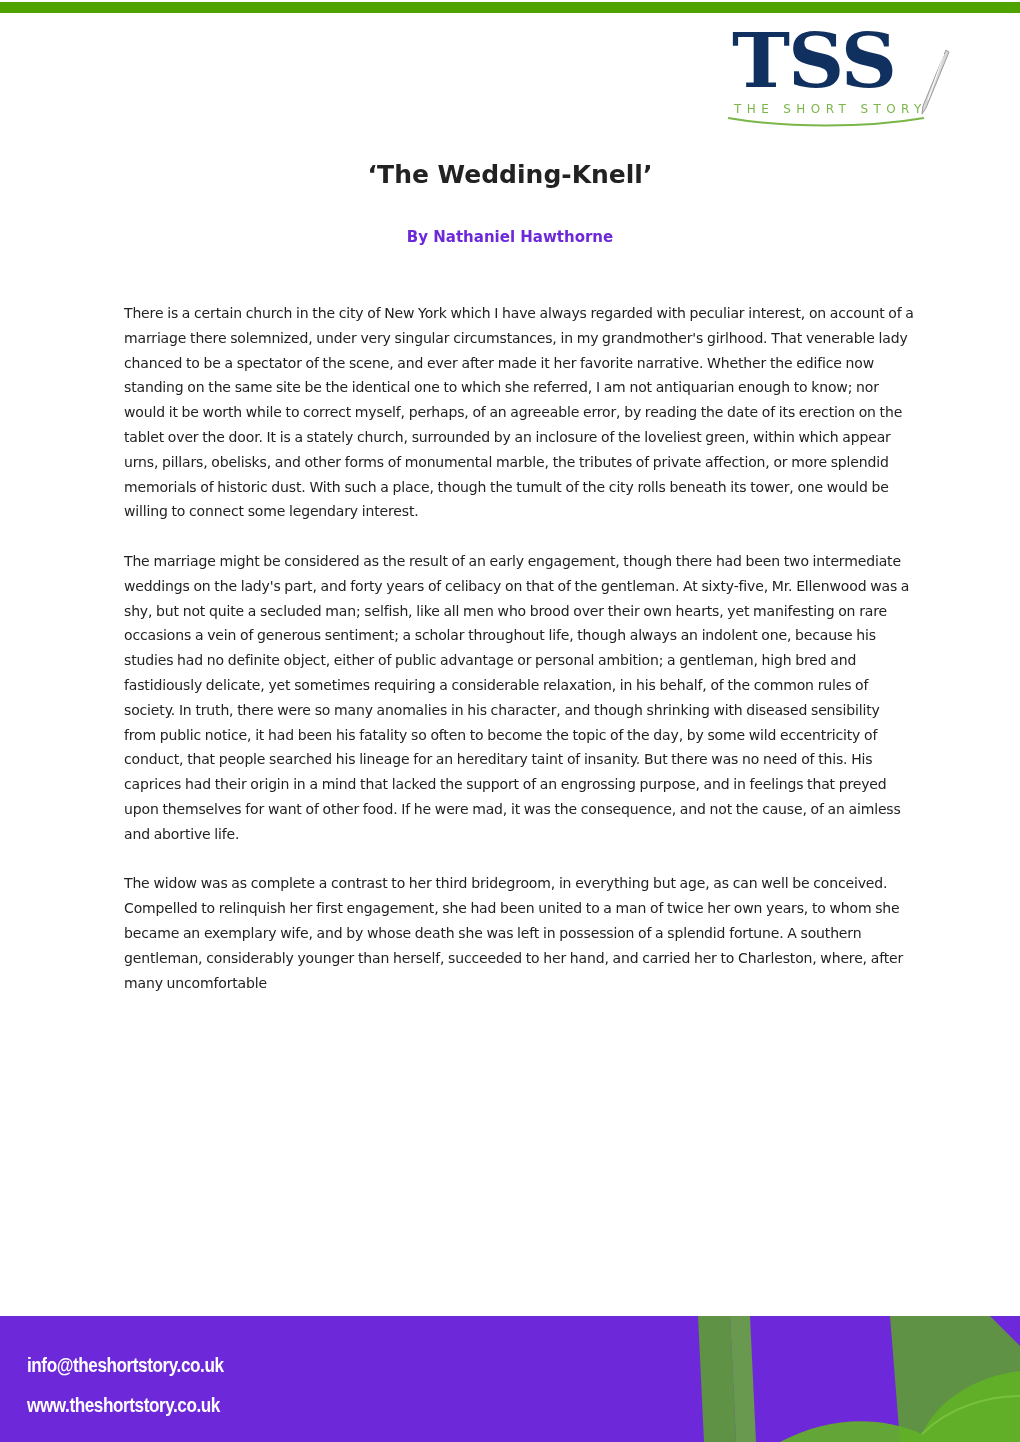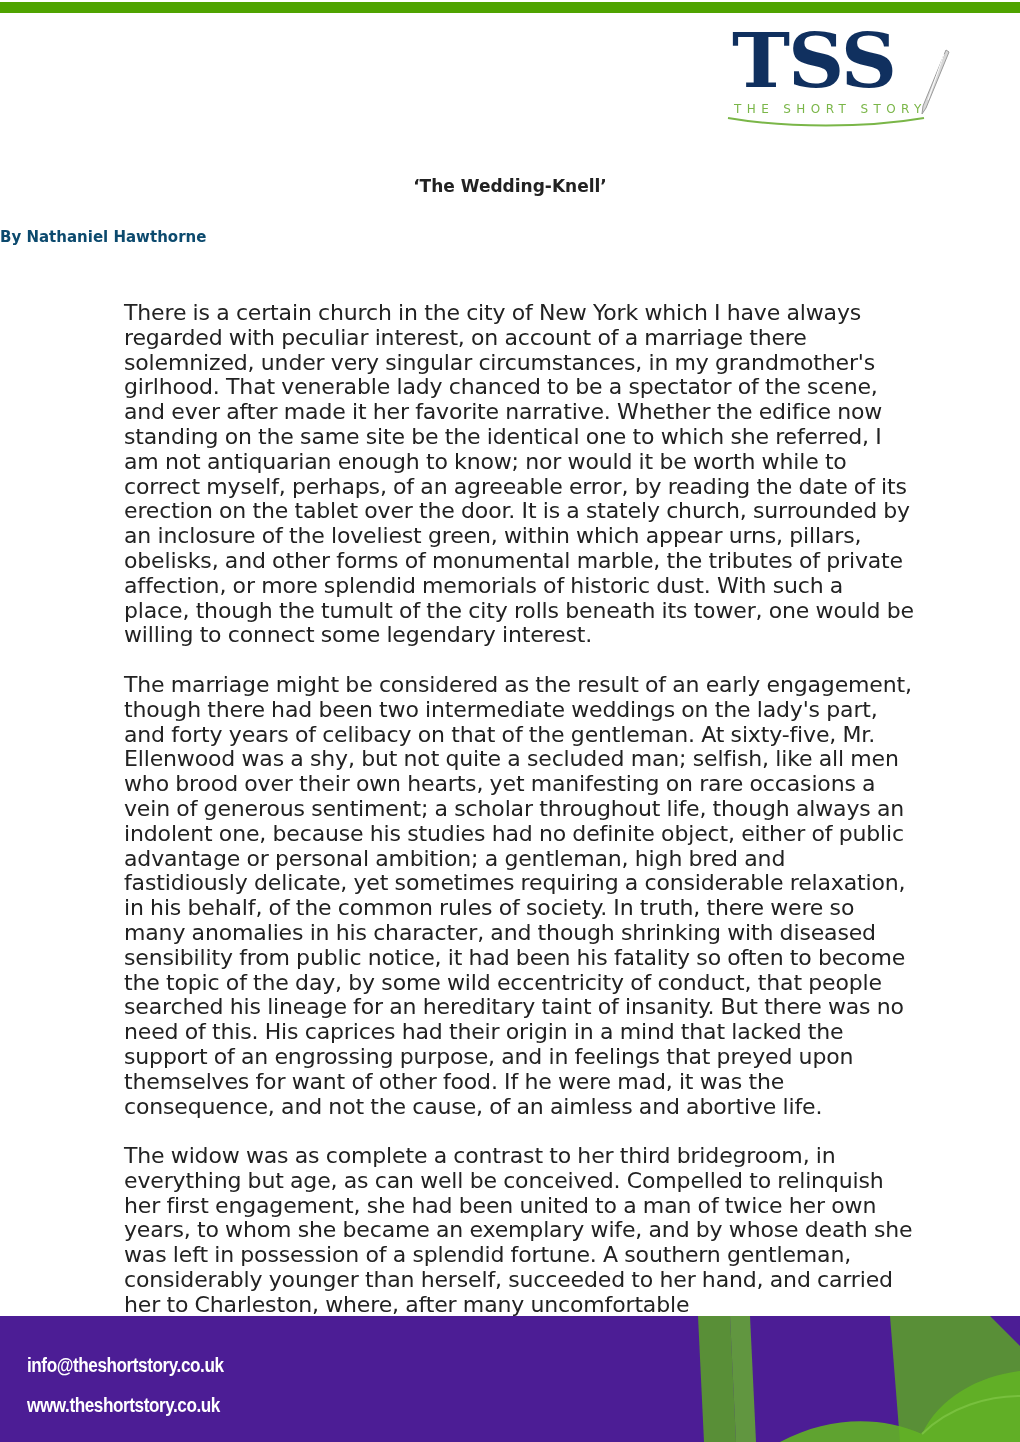--- a/index.html
+++ b/index.html
@@ -3,25 +3,25 @@
   <meta charset="utf-8">
   <style>
     html, body { margin: 0; padding: 0; background: #ffffff; }
     body { width: 1020px; height: 1442px; position: relative; overflow: hidden; font-family: "DejaVu Sans", sans-serif; color: #222222; }
     .top-bar { position: absolute; left: 0; top: 2px; width: 1020px; height: 11px; background: #4fa300; }
     .logo { position: absolute; left: 726px; top: 28px; width: 230px; height: 100px; }
     .logo-tss { position: absolute; left: 6px; top: -4px; font-family: "DejaVu Serif", serif; font-size: 78px; font-weight: bold; color: #10305f; letter-spacing: -2px; line-height: 1; transform: scaleY(0.95); transform-origin: left top; }
     .logo-sub { position: absolute; left: 8px; top: 74px; font-family: "DejaVu Sans", sans-serif; font-size: 12px; color: #7ab648; letter-spacing: 5.4px; white-space: nowrap; }
     .logo-swoosh { position: absolute; left: 0; top: 84px; }
     .logo-pen { position: absolute; left: 190px; top: 20px; }
-    .title { position: absolute; left: 0; width: 1020px; top: 176px; text-align: center; font-size: 17px; font-weight: bold; color: #222222; }
-    .author { position: absolute; left: 0; width: 1020px; top: 228px; text-align: left; font-size: 15px; font-weight: bold; color: #0c4a6e; }
+    .title { position: absolute; left: 0; width: 1020px; top: 160px; text-align: center; font-size: 25px; font-weight: bold; color: #222222; }
+    .author { position: absolute; left: 0; width: 1020px; top: 228px; text-align: center; font-size: 15px; font-weight: bold; color: #6d28d9; }
     .body-text { position: absolute; left: 124px; top: 301px; width: 790px; }
-    .body-text p { margin: 0 0 24.8px 0; font-size: 22px; line-height: 24.8px; color: #222222; font-family: "DejaVu Sans", sans-serif; letter-spacing: -0.15px; word-spacing: -0.5px; }
-    .footer { position: absolute; left: 0; top: 1316px; width: 1020px; height: 126px; background: #4c1d95; overflow: hidden; }
+    .body-text p { margin: 0 0 24.8px 0; font-size: 14px; line-height: 24.8px; color: #222222; font-family: "DejaVu Sans", sans-serif; letter-spacing: -0.15px; word-spacing: -0.5px; }
+    .footer { position: absolute; left: 0; top: 1316px; width: 1020px; height: 126px; background: #6d28d9; overflow: hidden; }
     .footer-book { position: absolute; left: 690px; top: 0; }
     .footer-email { position: absolute; left: 27px; top: 38px; font-family: "Liberation Sans", sans-serif; font-size: 19.5px; font-weight: bold; color: #ffffff; letter-spacing: -0.5px; transform: scaleX(0.88); transform-origin: left center; }
     .footer-web { position: absolute; left: 27px; top: 78px; font-family: "Liberation Sans", sans-serif; font-size: 19.5px; font-weight: bold; color: #ffffff; letter-spacing: -0.5px; transform: scaleX(0.88); transform-origin: left center; }
   </style>
 </head>
 <body>
 
 <div class="top-bar"></div>
 
 <div class="logo">

